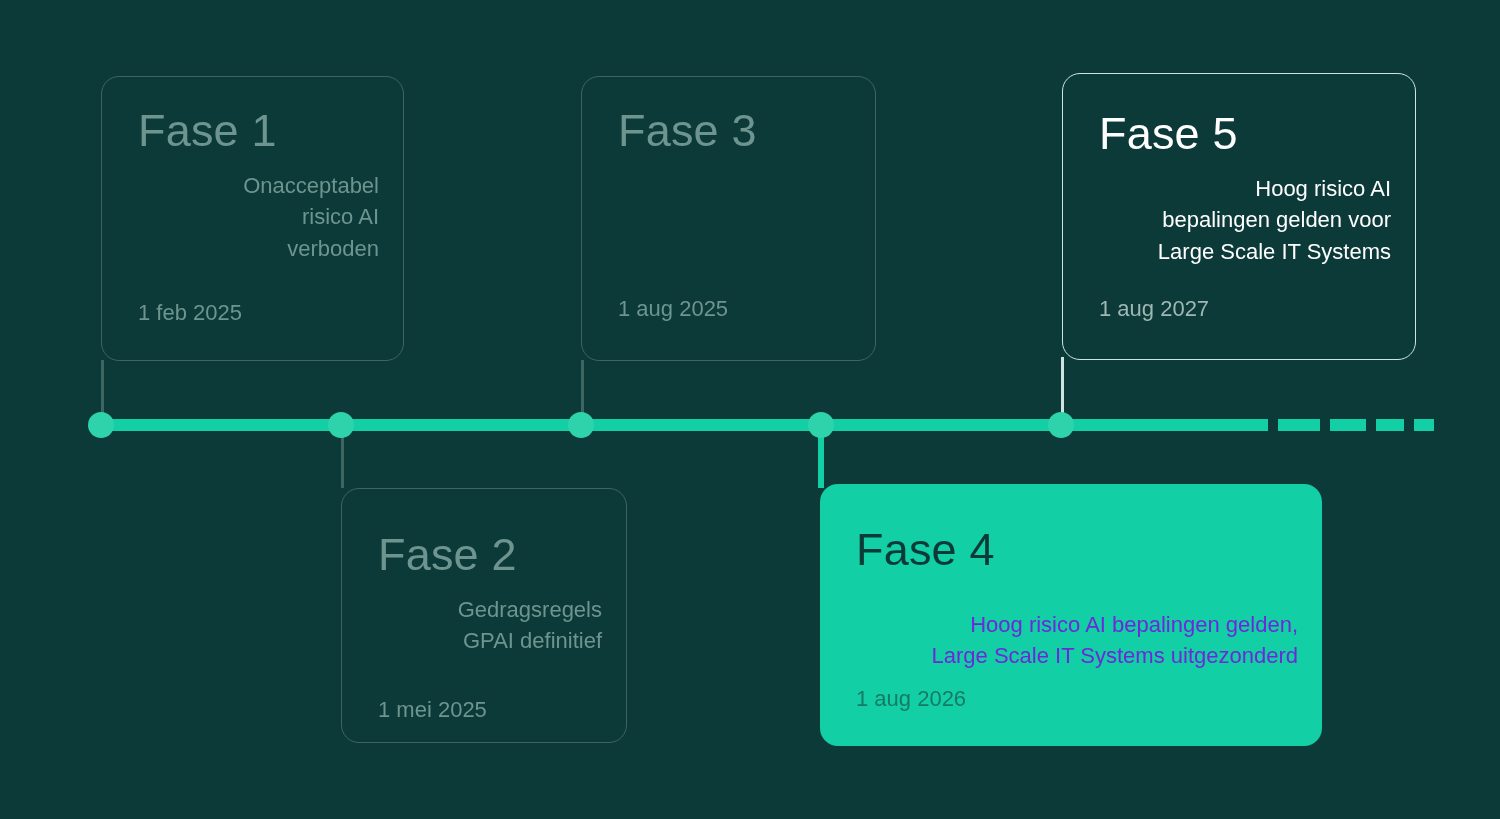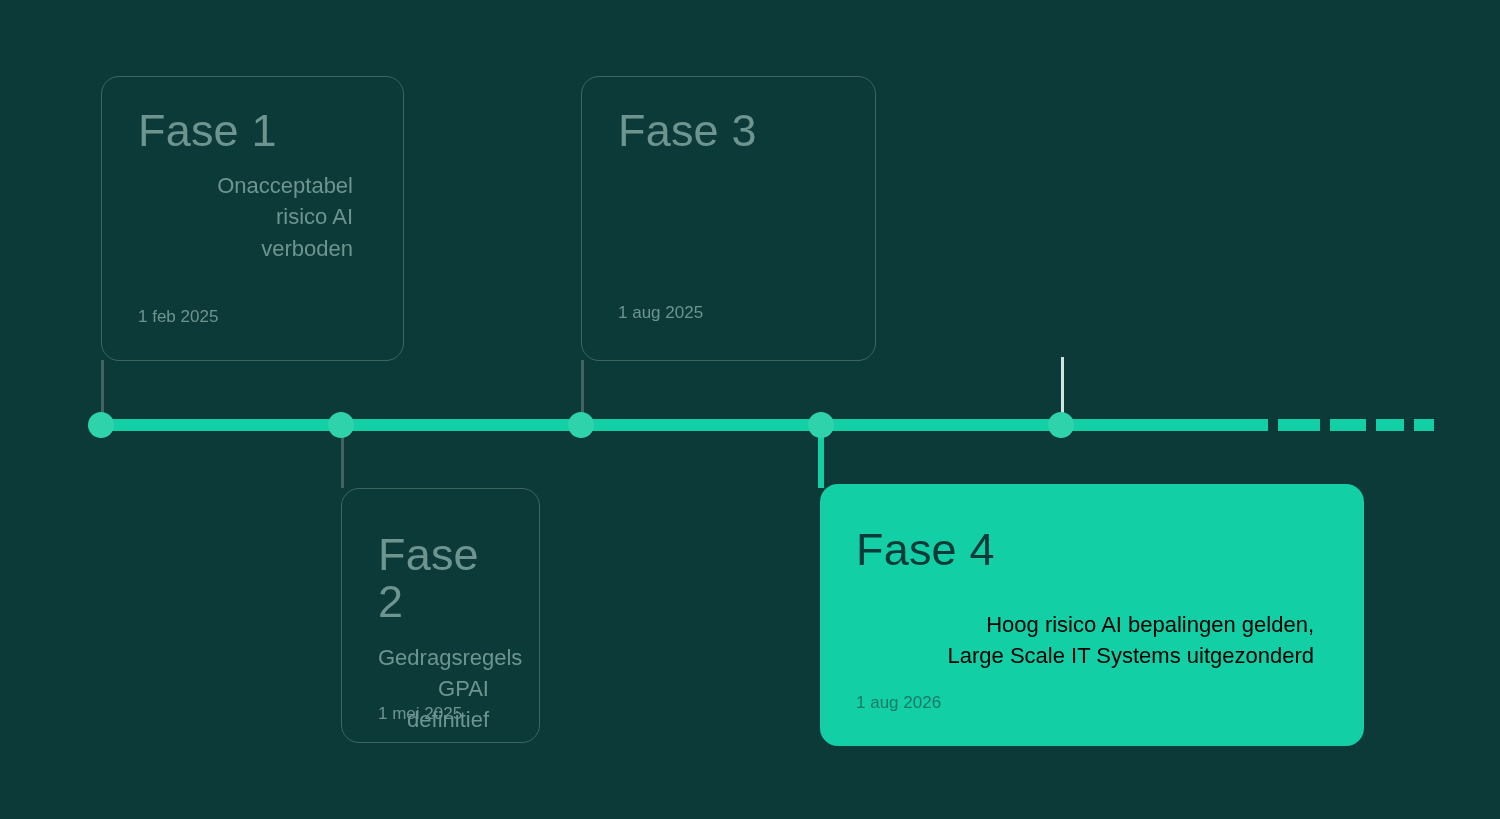--- a/index.html
+++ b/index.html
@@ -51,21 +51,21 @@
   }
   .connector.dim   { background: #3e6560; }
   .connector.light { background: #cfe3e0; }
   .connector.accent{ background: #13cfa6; width: 6px; }
 
   
   .card {
     position: absolute;
     box-sizing: border-box;
     border-radius: 18px;
-    padding: 30px 50px 26px 36px;
+    padding: 30px 24px 26px 36px;
   }
   .card.dim {
     border: 1.5px solid #3e6560;
     background: transparent;
   }
   .card.light {
     border: 1.5px solid #cfe3e0;
     background: transparent;
   }
   .card.filled {
@@ -82,37 +82,37 @@
   }
   .card .desc {
     font-size: 22px;
     font-weight: 400;
     line-height: 1.42;
     margin: 0;
     white-space: pre-line;
     text-align: right;
   }
   .card .date {
-    font-size: 17px;
+    font-size: 22px;
     font-weight: 400;
     line-height: 1.3;
     margin: 0;
     position: absolute;
   }
 
   .card.dim    .title { color: #6e9490; }
   .card.dim    .desc  { color: #6e9490; }
   .card.dim    .date  { color: #6e9490; }
 
   .card.light  .title { color: #ffffff; }
   .card.light  .desc  { color: #ffffff; }
   .card.light  .date  { color: #9fb8b5; }
 
   .card.filled .title { color: #0c3a38; }
-  .card.filled .desc  { color: #000000; margin-top: 36px; }
+  .card.filled .desc  { color: #6d28d9; margin-top: 36px; }
   .card.filled .date  { color: #167a64; }
 </style>
 </head>
 <body>
 
 <div id="stage">
 
   <div class="axis-line"></div>
   <div class="axis-dash" style="left:1278px; width:42px;"></div>
   <div class="axis-dash" style="left:1330px; width:36px;"></div>
@@ -132,33 +132,40 @@
   <div class="dot" style="left:1061px;"></div>
 
   <div class="card dim" style="left:101px; top:76px; width:303px; height:285px;">
     <p class="title">Fase 1</p>
     <p class="desc">Onacceptabel
 risico AI
 verboden</p>
     <p class="date" style="left:36px; bottom:32px;">1 feb 2025</p>
   </div>
 
-  <div class="card dim" style="left:341px; top:488px; width:199px; height:255px; padding-top:42px;">
+  <div class="card dim" style="left:341px; top:488px; width:286px; height:255px; padding-top:42px;">
     <p class="title">Fase 2</p>
     <p class="desc">Gedragsregels
 GPAI definitief</p>
     <p class="date" style="left:36px; bottom:17px;">1 mei 2025</p>
   </div>
 
   <div class="card dim" style="left:581px; top:76px; width:295px; height:285px;">
     <p class="title">Fase 3</p>
     <p class="date" style="left:36px; bottom:36px;">1 aug 2025</p>
   </div>
 
-  <div class="card filled" style="left:820px; top:484px; width:544px; height:262px; padding-top:42px;">
+  <div class="card filled" style="left:820px; top:484px; width:502px; height:262px; padding-top:42px;">
     <p class="title">Fase 4</p>
     <p class="desc">Hoog risico AI bepalingen gelden,
 Large Scale IT Systems uitgezonderd</p>
     <p class="date" style="left:36px; bottom:32px;">1 aug 2026</p>
   </div>
 
+  <div class="card light" style="left:1062px; top:73px; width:354px; height:287px; padding-top:36px;">
+    <p class="title">Fase 5</p>
+    <p class="desc">Hoog risico AI
+bepalingen gelden voor
+Large Scale IT Systems</p>
+    <p class="date" style="left:36px; bottom:35px;">1 aug 2027</p>
+  </div>
 
 </div>
 
 </body></html>

